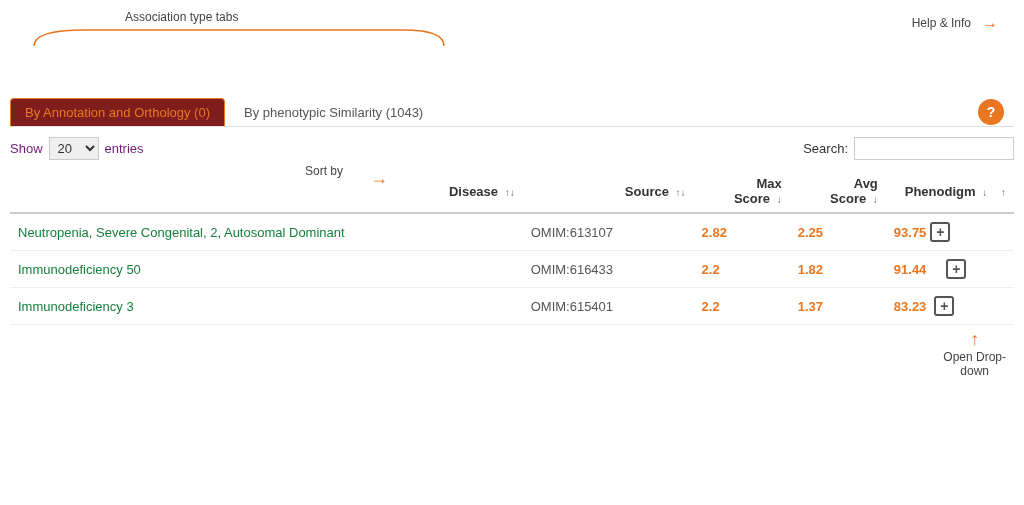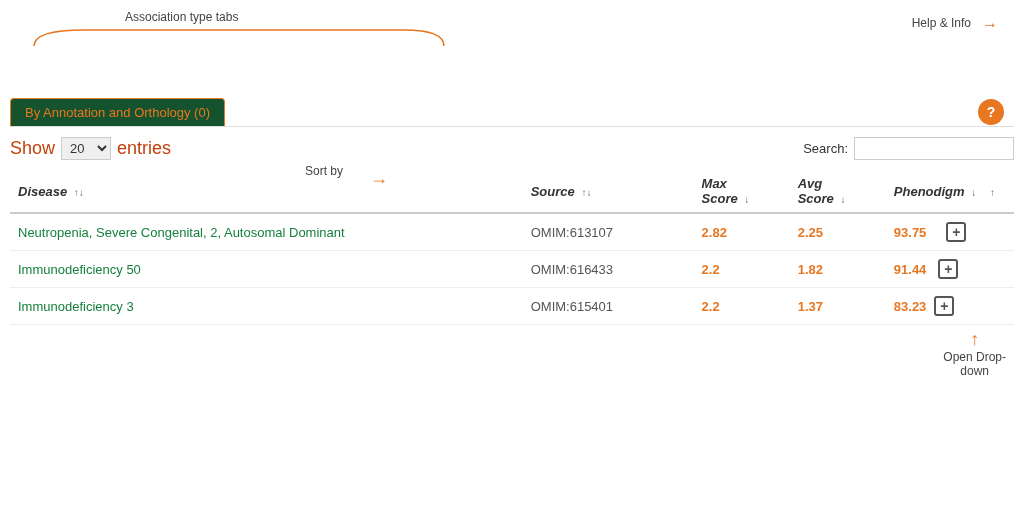--- a/index.html
+++ b/index.html
@@ -28,21 +28,21 @@
       border: 1px solid transparent;
       border-bottom: none;
       border-radius: 4px 4px 0 0;
       font-size: 13px;
       color: #e87722;
       background: #fff;
       margin-right: 4px;
     }
     .tab.active {
       border-color: #e87722;
-      background: #14532d;
+      background: #7f1d1d;
       font-weight: normal;
     }
     .tab.inactive {
       color: #555;
       border-color: transparent;
     }
 
     
     .help-icon-btn {
       position: absolute;
@@ -69,22 +69,22 @@
       align-items: center;
       justify-content: space-between;
       margin-bottom: 10px;
     }
     .show-left {
       display: flex;
       align-items: center;
       gap: 6px;
     }
     .show-label {
-      font-size: 18px;
-      color: #c2410c;
+      font-size: 13px;
+      color: #701a75;
     }
     .entries-select {
       border: 1px solid #ccc;
       padding: 2px 4px;
       font-size: 13px;
       width: 50px;
       color: #333;
     }
     .search-right {
       display: flex;
@@ -101,28 +101,27 @@
       width: 160px;
     }
 
     
     table {
       width: 100%;
       border-collapse: collapse;
       font-size: 13px;
     }
     thead th {
-      text-align: left;
+      text-align: right;
       font-weight: bold;
       color: #333;
       padding: 6px 8px;
       border-bottom: 2px solid #ccc;
       white-space: nowrap;
       position: relative;
-      font-style: italic;
     }
     thead th .sort-arrows {
       display: inline-block;
       margin-left: 3px;
       font-size: 10px;
       color: #666;
       vertical-align: middle;
     }
     tbody tr {
       border-bottom: 1px solid #eee;
@@ -190,20 +189,23 @@
 
     <div style="position:absolute; top:4px; right:16px; display:flex; align-items:center; gap:11px; font-size:12px; color:#444;">
       <span>Help &amp; Info</span>
       <span class="orange-arrow-right">→</span>
     </div>
   </div>
 
   <div class="tabs-row">
     <div class="tab active">
       <span>By Annotation and Orthology (0)</span>
+    </div>
+    <div class="tab inactive">
+      <span>By phenotypic Similarity (1043)</span>
     </div>
 
     <button class="help-icon-btn">?</button>
   </div>
 
   <div class="controls-row">
     <div class="show-left">
       <span class="show-label">Show</span>
       <select class="entries-select">
         <option>20</option>
@@ -254,31 +256,31 @@
           <span class="sort-arrows">↑</span>
         </th>
       </tr>
     </thead>
     <tbody id="table-body">
     <tr>
           <td>Neutropenia, Severe Congenital, 2, Autosomal Dominant</td>
           <td class="source-col">OMIM:613107</td>
           <td class="orange-val">2.82</td>
           <td class="orange-val">2.25</td>
-          <td class="orange-val" style="display: flex; align-items: center; gap: 20px;">
+          <td class="orange-val" style="display: flex; align-items: center; gap: 4px;">
             <span class="orange-val">93.75</span>
       <button class="expand-btn">+</button>
           </td>
         </tr>
         <tr>
           <td>Immunodeficiency 50</td>
           <td class="source-col">OMIM:616433</td>
           <td class="orange-val">2.2</td>
           <td class="orange-val">1.82</td>
-          <td class="orange-val" style="display: flex; align-items: center; gap: 12px;">
+          <td class="orange-val" style="display: flex; align-items: center; gap: 20px;">
             <span class="orange-val">91.44</span>
       <button class="expand-btn">+</button>
           </td>
         </tr>
         <tr>
           <td>Immunodeficiency 3</td>
           <td class="source-col">OMIM:615401</td>
           <td class="orange-val">2.2</td>
           <td class="orange-val">1.37</td>
           <td class="orange-val" style="display: flex; align-items: center; gap: 8px;">

